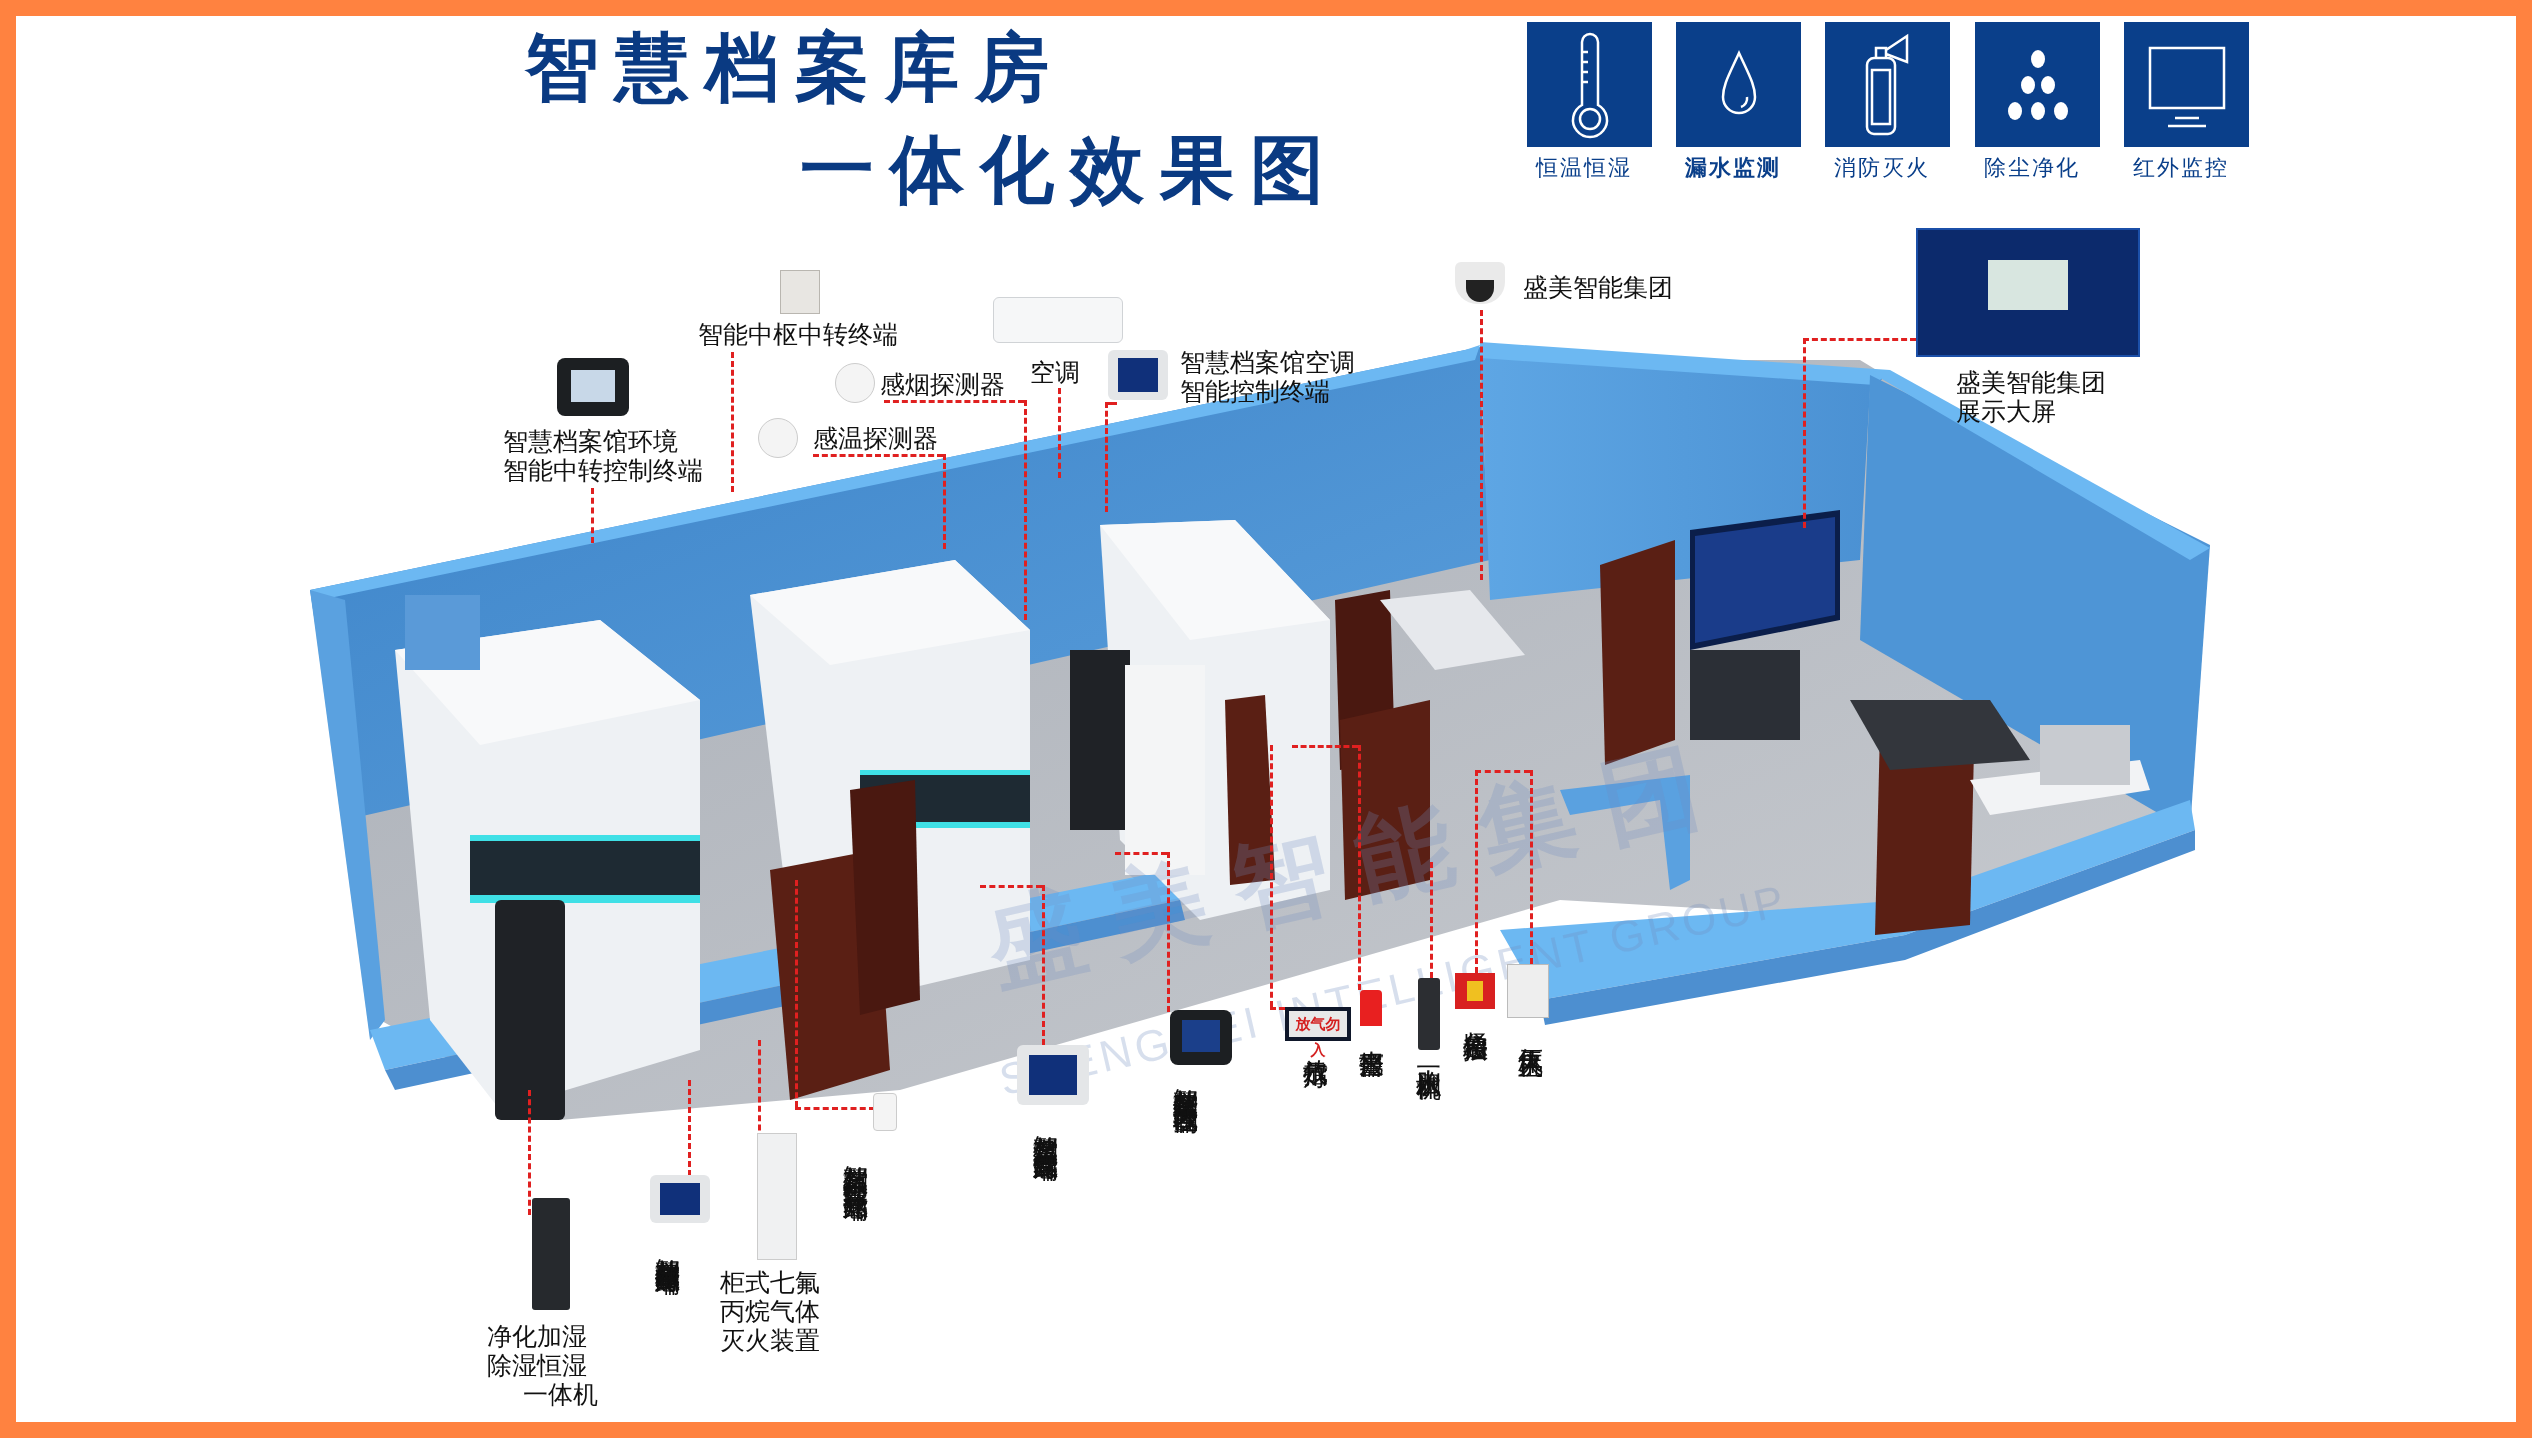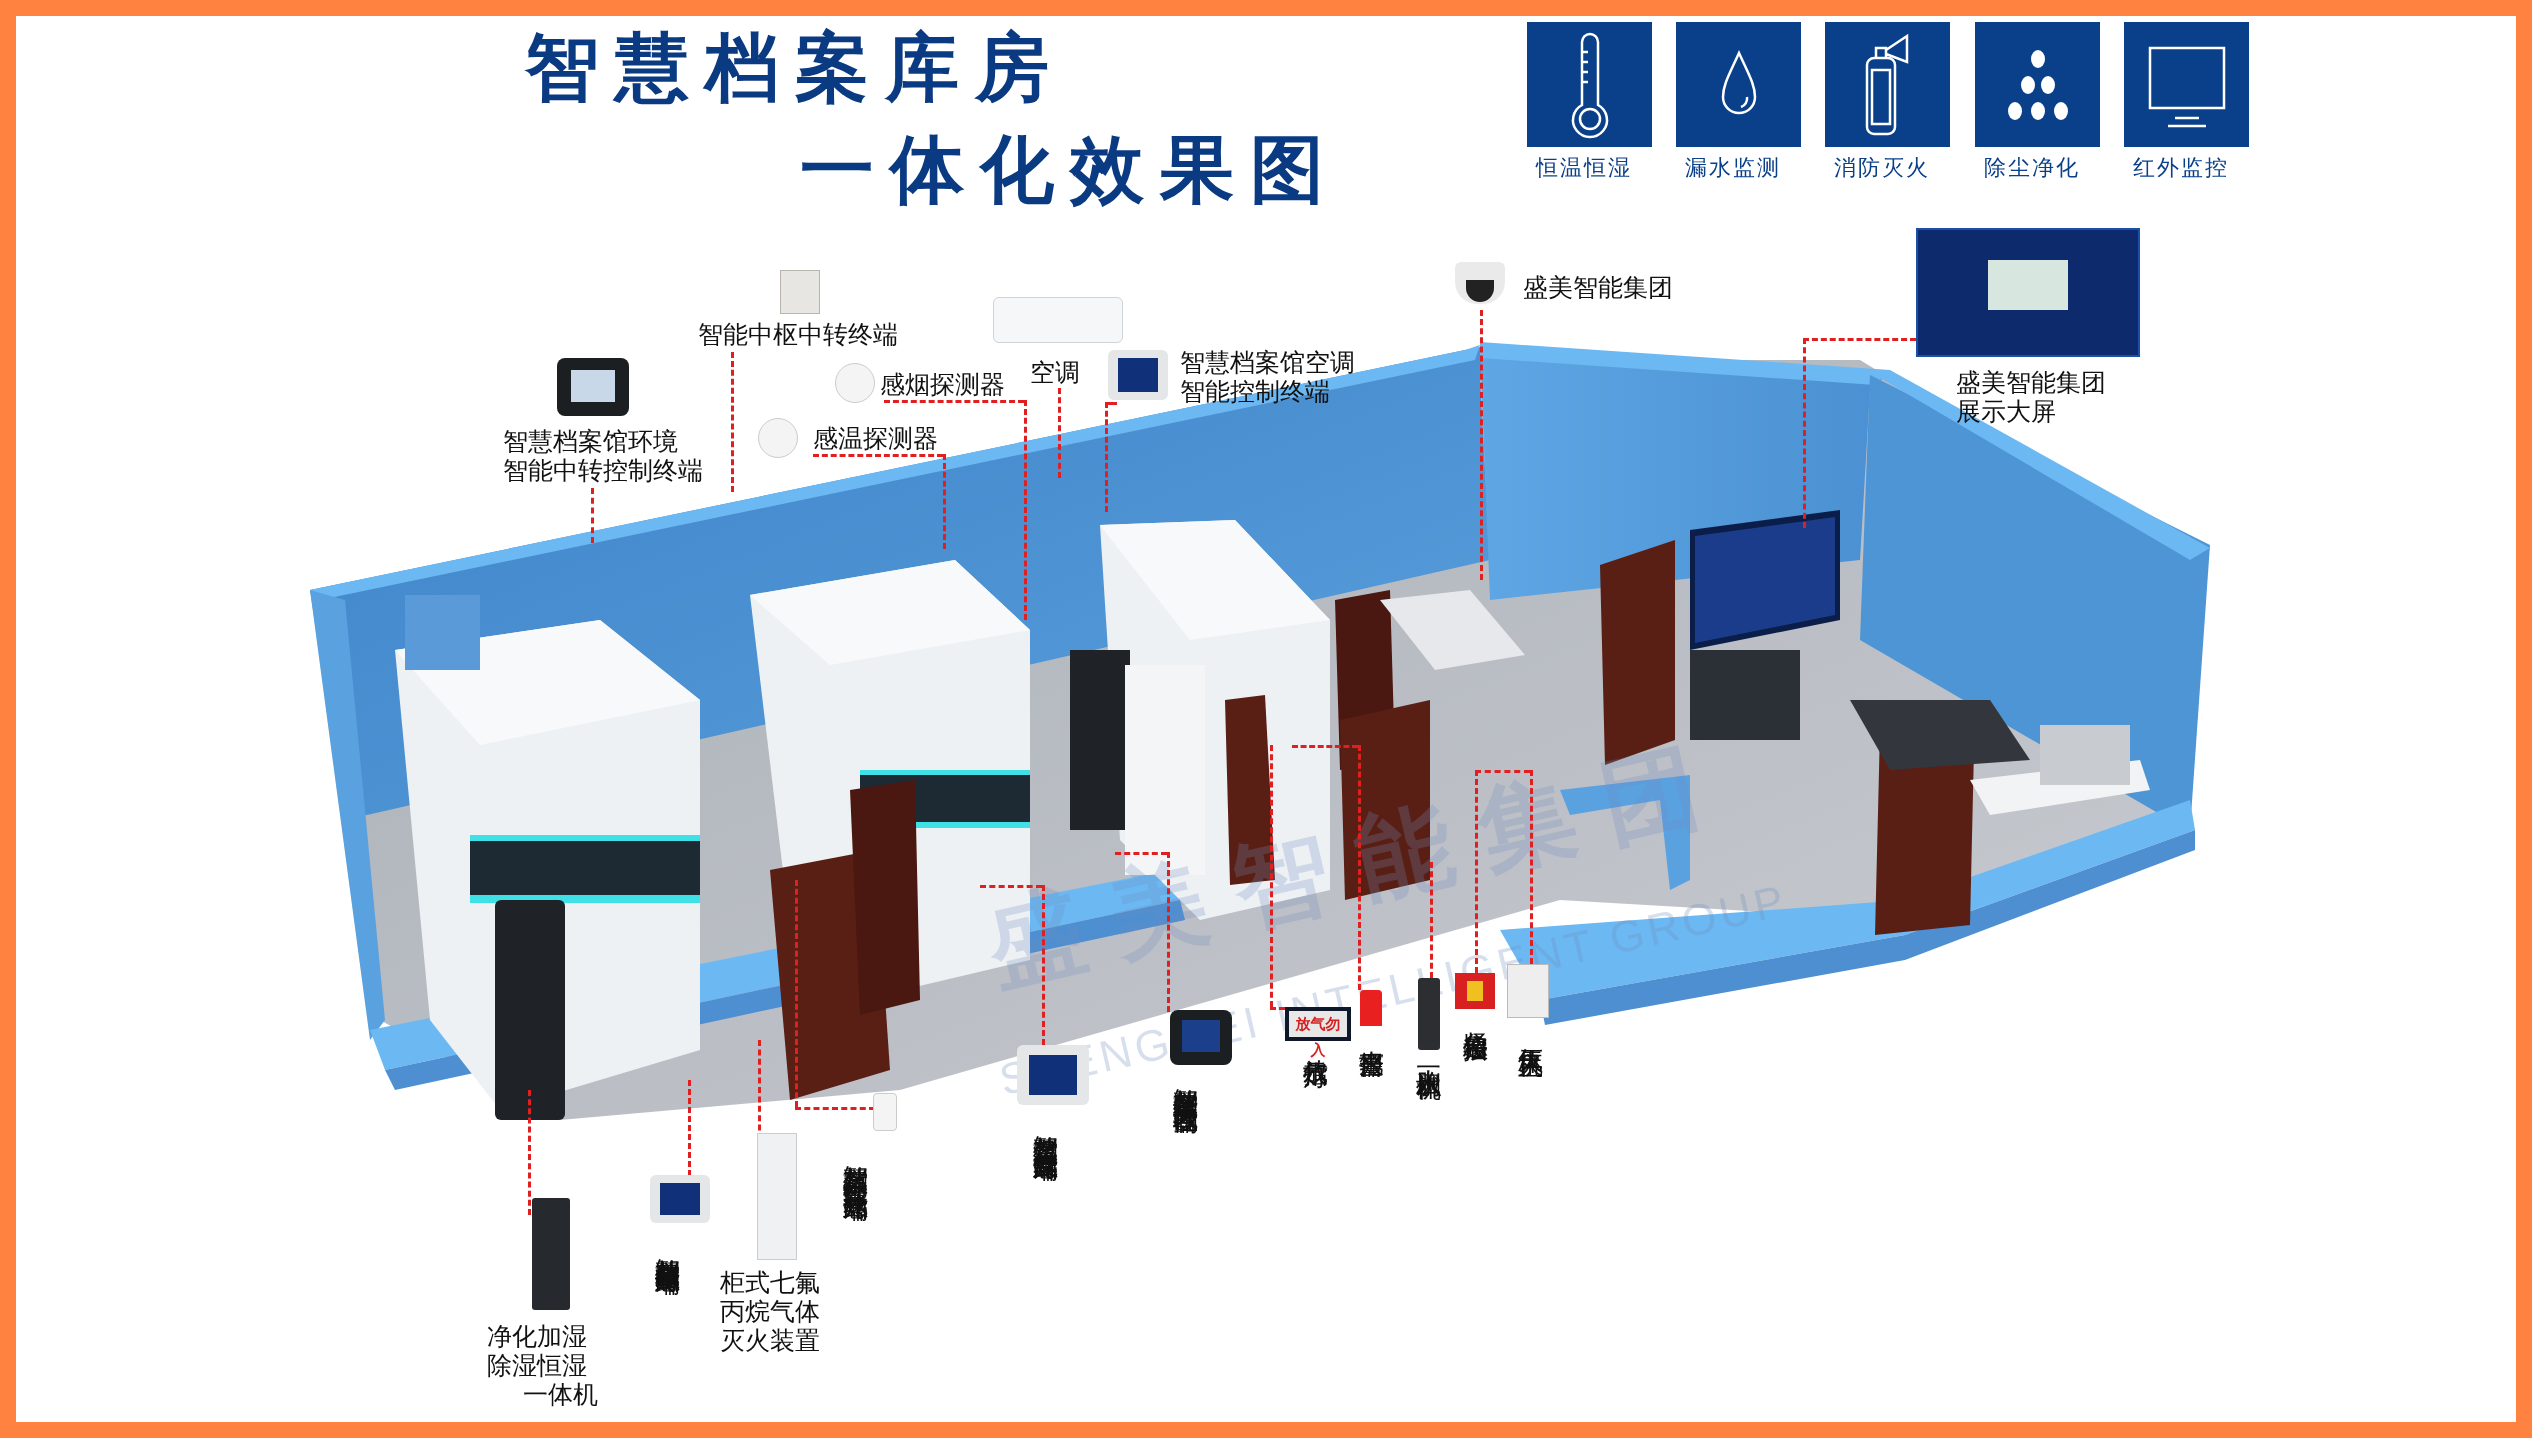--- a/index.html
+++ b/index.html
@@ -32,21 +32,21 @@
       <svg width="60" height="110" viewBox="0 0 60 110">
         <g fill="none" stroke="#fff" stroke-width="2.5">
           <path d="M22 75 V12 a8 8 0 0 1 16 0 V75 a17 17 0 1 1 -16 0z"></path>
           <circle cx="30" cy="89" r="10"></circle>
           <path d="M22 22h6M22 32h6M22 42h6M22 52h6"></path>
         </g>
       </svg>
     </div>
   <div class="lbl">恒温恒湿</div>
 </div>
-<div class="feat" style="left:1676px;">
+<div class="feat" style="left:1676px;font-weight:bold;">
   <div class="box">
       <svg width="60" height="80" viewBox="0 0 60 80">
         <g fill="none" stroke="#fff" stroke-width="2.5">
           <path d="M30 8 C20 30 14 40 14 52 a16 16 0 0 0 32 0 C46 40 40 30 30 8z"></path>
           <path d="M38 52 a9 9 0 0 1 -6 10"></path>
         </g>
       </svg>
     </div>
   <div class="lbl">漏水监测</div>
 </div>

